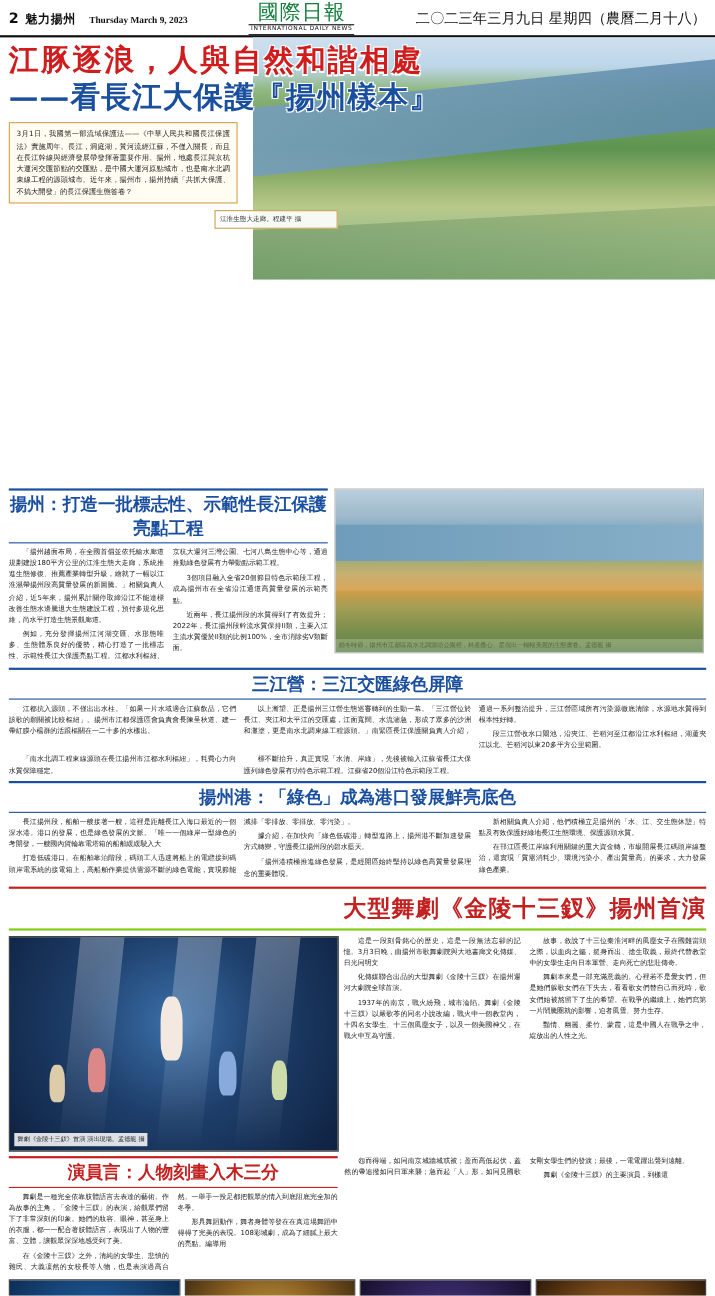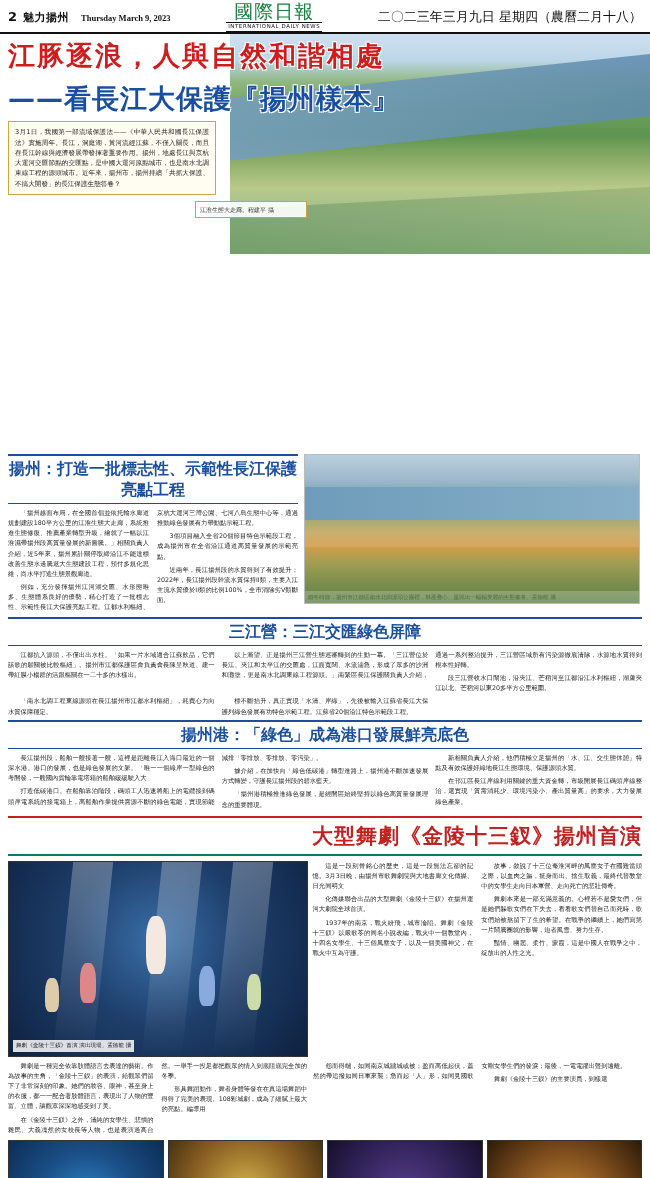--- a/index.html
+++ b/index.html
@@ -55,21 +55,21 @@
   .headline-block { position: relative; padding: 6px 8px 0 8px; z-index: 3; }
   .hl1 {
     font-family: "DejaVu Serif", serif;
     font-size: 27px; font-weight: bold; color: #cf1d1d;
     letter-spacing: 2px; line-height: 1.15;
     text-shadow: 1px 1px 0 #fff, -1px -1px 0 #fff, 1px -1px 0 #fff, -1px 1px 0 #fff;
   }
   .hl2 {
     font-family: "DejaVu Serif", serif;
     font-size: 27px; font-weight: bold; color: #1a4fa0;
-    letter-spacing: 1px; line-height: 1.2; margin-top: 12px;
+    letter-spacing: 1px; line-height: 1.2; margin-top: 2px;
     text-shadow: 1px 1px 0 #fff, -1px -1px 0 #fff, 1px -1px 0 #fff, -1px 1px 0 #fff;
   }
   .lede-box {
     position: relative; z-index: 3;
     margin: 6px 0 0 8px;
     width: 208px;
     border: 1px solid #d2a24a;
     background: rgba(255,252,240,.93);
     padding: 5px 6px;
     font-size: 6.6px; line-height: 1.55; color: #222;
@@ -124,21 +124,21 @@
   }
   .ph-river::after {
     content:""; position:absolute; left:0; bottom:0; width:100%; height:38%;
     background: linear-gradient(180deg, rgba(200,150,60,.55), rgba(90,130,70,.75));
   }
 
   
   .drama-hd-wrap {
     margin: 6px 8px 0 8px;
     border-top: 2px solid #c32020;
-    border-bottom: 2px solid #0f766e;
+    border-bottom: 2px solid #84cc16;
     padding: 4px 0;
     text-align: right;
   }
   .drama-hd {
     font-family: "DejaVu Serif", serif;
     font-size: 21px; font-weight: bold; color: #c32020; letter-spacing: 1px;
   }
 
   
   .stage-wrap { display:flex; gap:5px; padding: 5px 8px 0 8px; }
@@ -278,20 +278,23 @@
       <p>化傳媒聯合出品的大型舞劇《金陵十三釵》在揚州運河大劇院全球首演。</p>
       <p>1937年的南京，戰火紛飛，城市淪陷。舞劇《金陵十三釵》以嚴歌苓的同名小說改編，戰火中一個教堂內，十四名女學生、十三個風塵女子，以及一個美國神父，在戰火中互為守護。</p>
       <p>故事，敘說了十三位秦淮河畔的風塵女子在國難當頭之際，以血肉之軀，挺身而出、捨生取義，最終代替教堂中的女學生走向日本軍營、走向死亡的悲壯傳奇。</p>
       <p>舞劇本來是一部充滿意義的。心裡若不是愛女們，但是她們躲歌女們在下失去，看看歌女們替自己而死時，歌女們始被熬留下了生的希望。在戰爭的繼續上，她們寫第一片鬧騰圈就的影響，迫者風雪、努力生存。</p>
       <p>豔情、幽麗、柔竹、蒙霞，這是中國人在戰爭之中，綻放出的人性之光。</p>
     </div>
   </div>
 
   <div class="mid-cols">
     <div class="mid-left">
+      <div class="rule-hd" style="border-color:#c32020;">
+        <div class="sub-hd red">演員言：人物刻畫入木三分</div>
+      </div>
       <div class="body2">
         <p>舞劇是一種完全依靠肢體語言去表達的藝術。作為故事的主角，「金陵十三釵」的表演，給觀眾們留下了非常深刻的印象。她們的妝容、眼神，甚至身上的衣服，都一一配合著肢體語言，表現出了人物的豐富、立體，讓觀眾深深地感受到了美。</p>
         <p>在《金陵十三釵》之外，清純的女學生、悲憤的雜民、大義凜然的女校長等人物，也是表演過高台然。一舉手一投足都把觀眾的情入到底阻底完全加的冬季。</p>
         <p>形具舞蹈動作，舞者身體等發在在真這場舞蹈中得得了完美的表現。108彩城劇，成為了細膩上最大的亮點。編導用</p>
       </div>
     </div>
     <div class="mid-right">
       <div class="body2">
         <p>怨而得端，如同南京城牆城或被；盈而高低起伏，蓋然的帶追撥如同日軍來襲；急而起「人」形，如同見國歌女剛女學生們的發淚；最後，一電電躍出聲到遠離。</p>
         <p>舞劇《金陵十三釵》的主要演員，到樣還</p>

